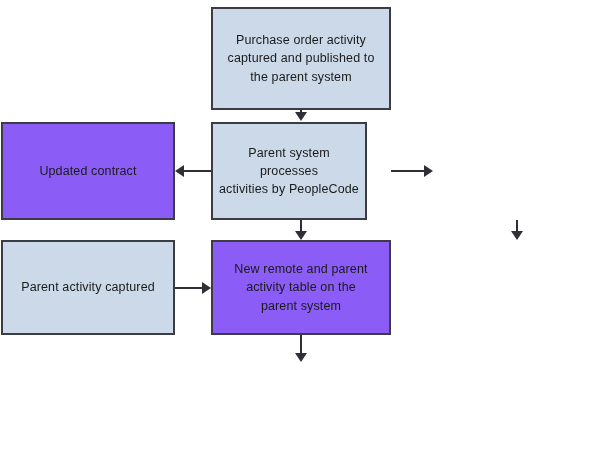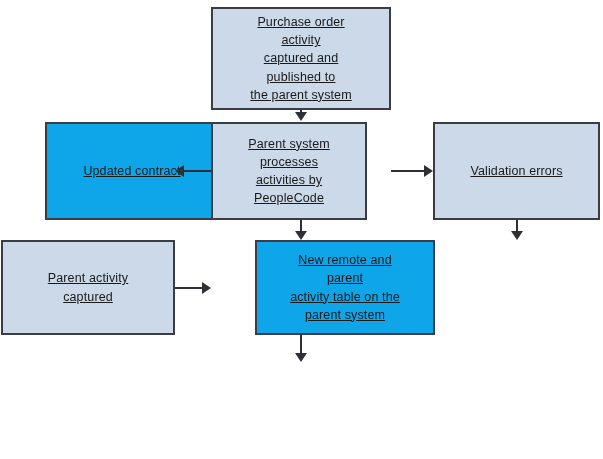--- a/index.html
+++ b/index.html
@@ -21,26 +21,25 @@
     position: absolute;
     box-sizing: border-box;
     border: 2px solid #3c3c46;
     display: flex;
     align-items: center;
     justify-content: center;
     text-align: center;
     color: #1a1a1a;
     font-size: 12.5px;
     line-height: 1.45;
-    padding: 4px 27px;
+    padding: 4px 6px;
     letter-spacing: 0.01em;
-    text-decoration: underline;
   }
   .node.light { background: #ccd9e9; }
-  .node.dark  { background: #0ea5e9; margin-left: 44px; }
+  .node.dark  { background: #8b5cf6; }
   .node-label {
     display: block;
     white-space: pre-line;
   }
   
   .conn {
     position: absolute;
     background: #2f2f38;
   }
   .conn.v { width: 2px; }
@@ -79,23 +78,20 @@
 
   <div class="node dark" style="left:1px; top:122px; width:174px; height:98px;">
     <span class="node-label">Updated contract</span>
   </div>
 
   <div class="node light" style="left:211px; top:122px; width:156px; height:98px;">
     <span class="node-label">Parent system processes
 activities by PeopleCode</span>
   </div>
 
-  <div class="node light" style="left:433px; top:122px; width:167px; height:98px;">
-    <span class="node-label">Validation errors</span>
-  </div>
 
   <div class="node light" style="left:1px; top:240px; width:174px; height:95px;">
     <span class="node-label">Parent activity captured</span>
   </div>
 
   <div class="node dark" style="left:211px; top:240px; width:180px; height:95px;">
     <span class="node-label">New remote and parent
 activity table on the
 parent system</span>
   </div>

